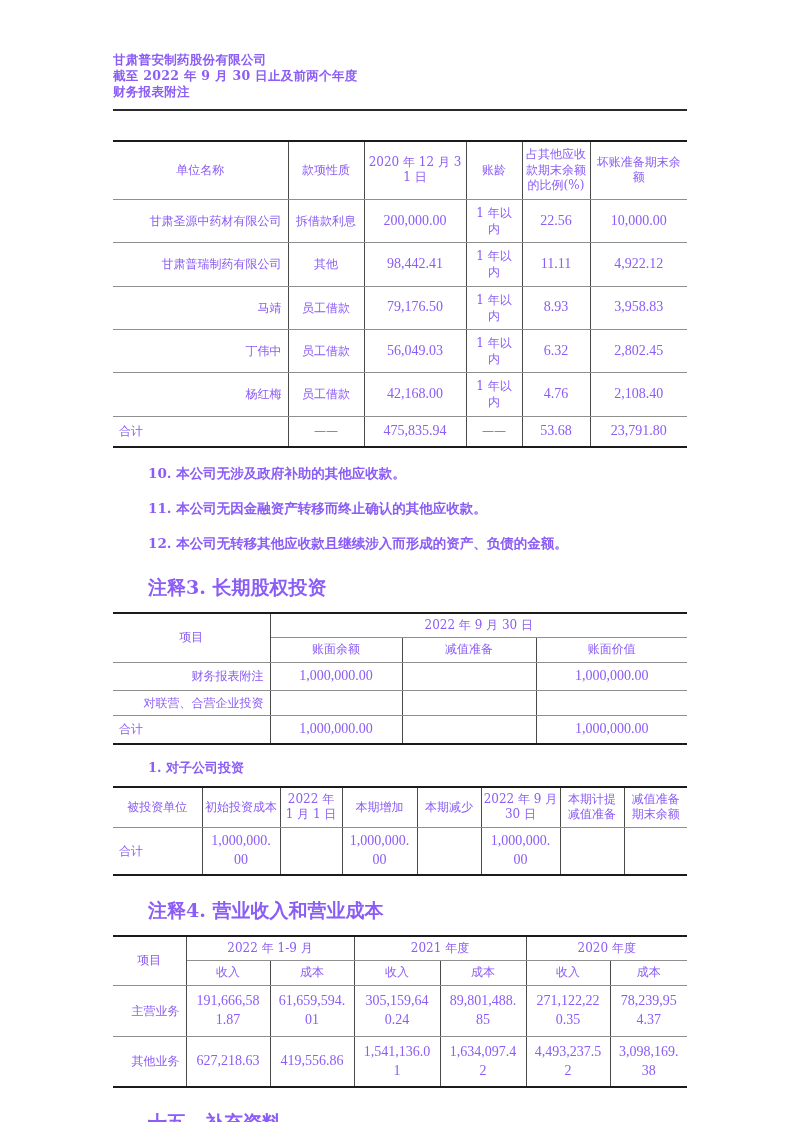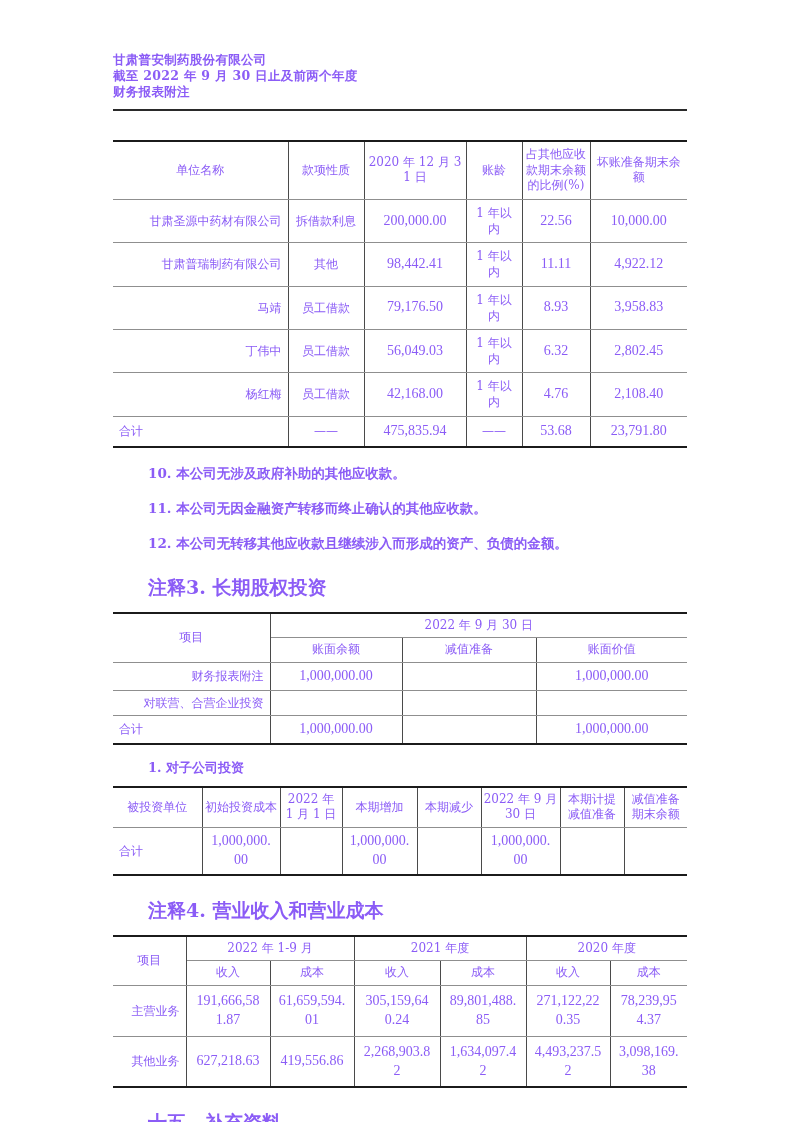--- a/index.html
+++ b/index.html
@@ -245,21 +245,21 @@
             <td class="al-right">61,659,594.01</td>
             <td class="al-right">305,159,640.24</td>
             <td class="al-right">89,801,488.85</td>
             <td class="al-right">271,122,220.35</td>
             <td class="al-right">78,239,954.37</td>
           </tr>
           <tr>
             <td class="al-left">其他业务</td>
             <td class="al-right">627,218.63</td>
             <td class="al-right">419,556.86</td>
-            <td class="al-right">2,268,903.82</td>
+            <td class="al-right">1,541,136.01</td>
             <td class="al-right">1,634,097.42</td>
             <td class="al-right">4,493,237.52</td>
             <td class="al-right">3,098,169.38</td>
           </tr>
         </tbody>
     </table>
 
     <p class="sec-title">十五、补充资料</p>
 
   </div>

